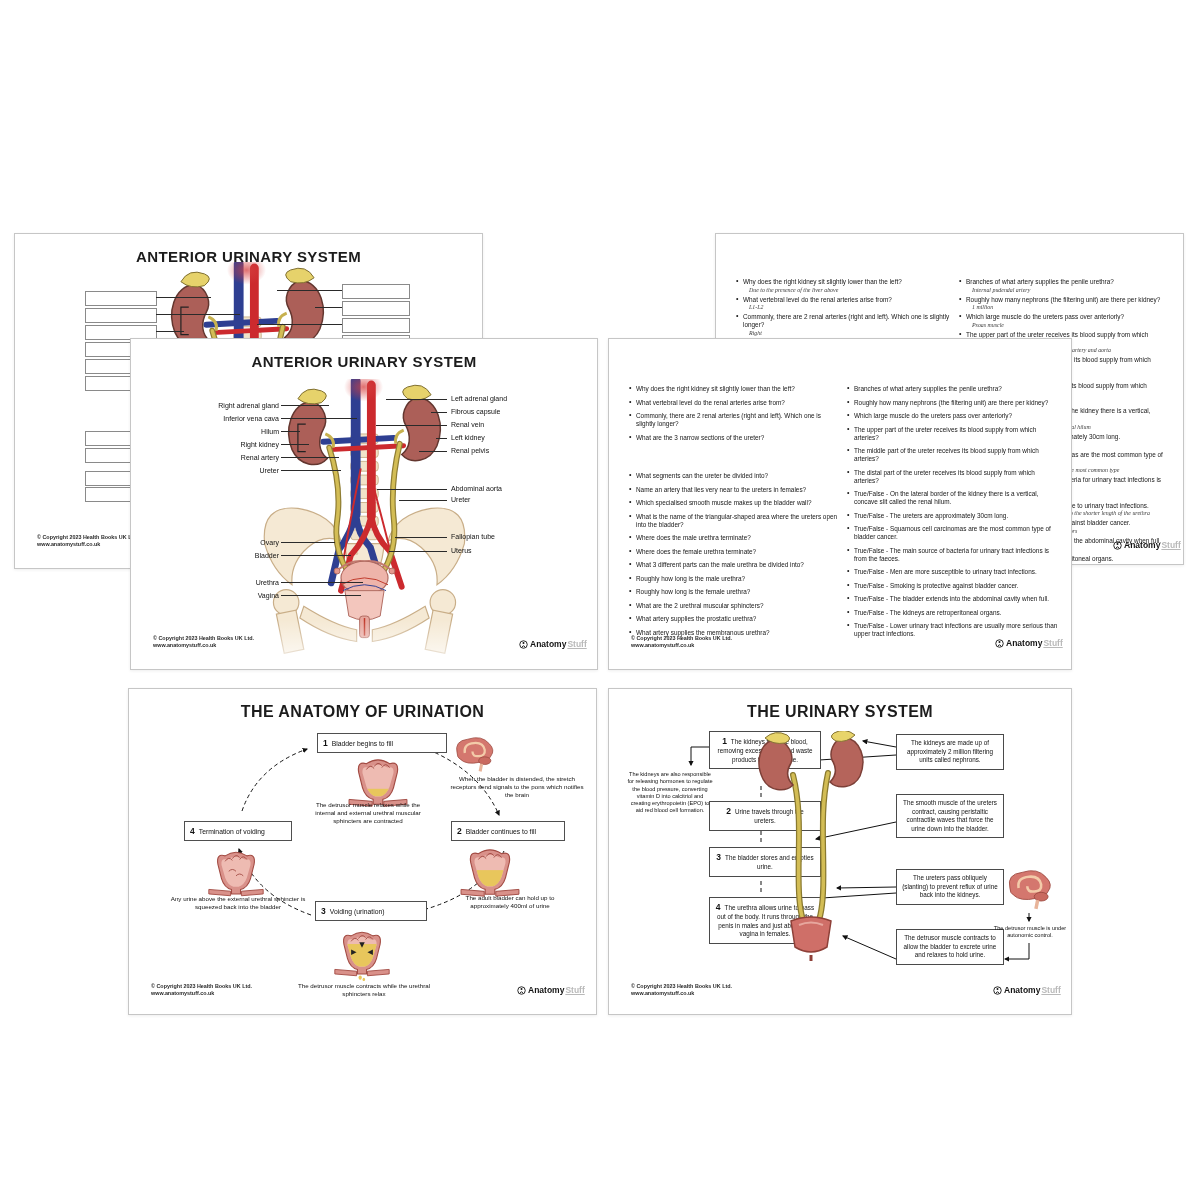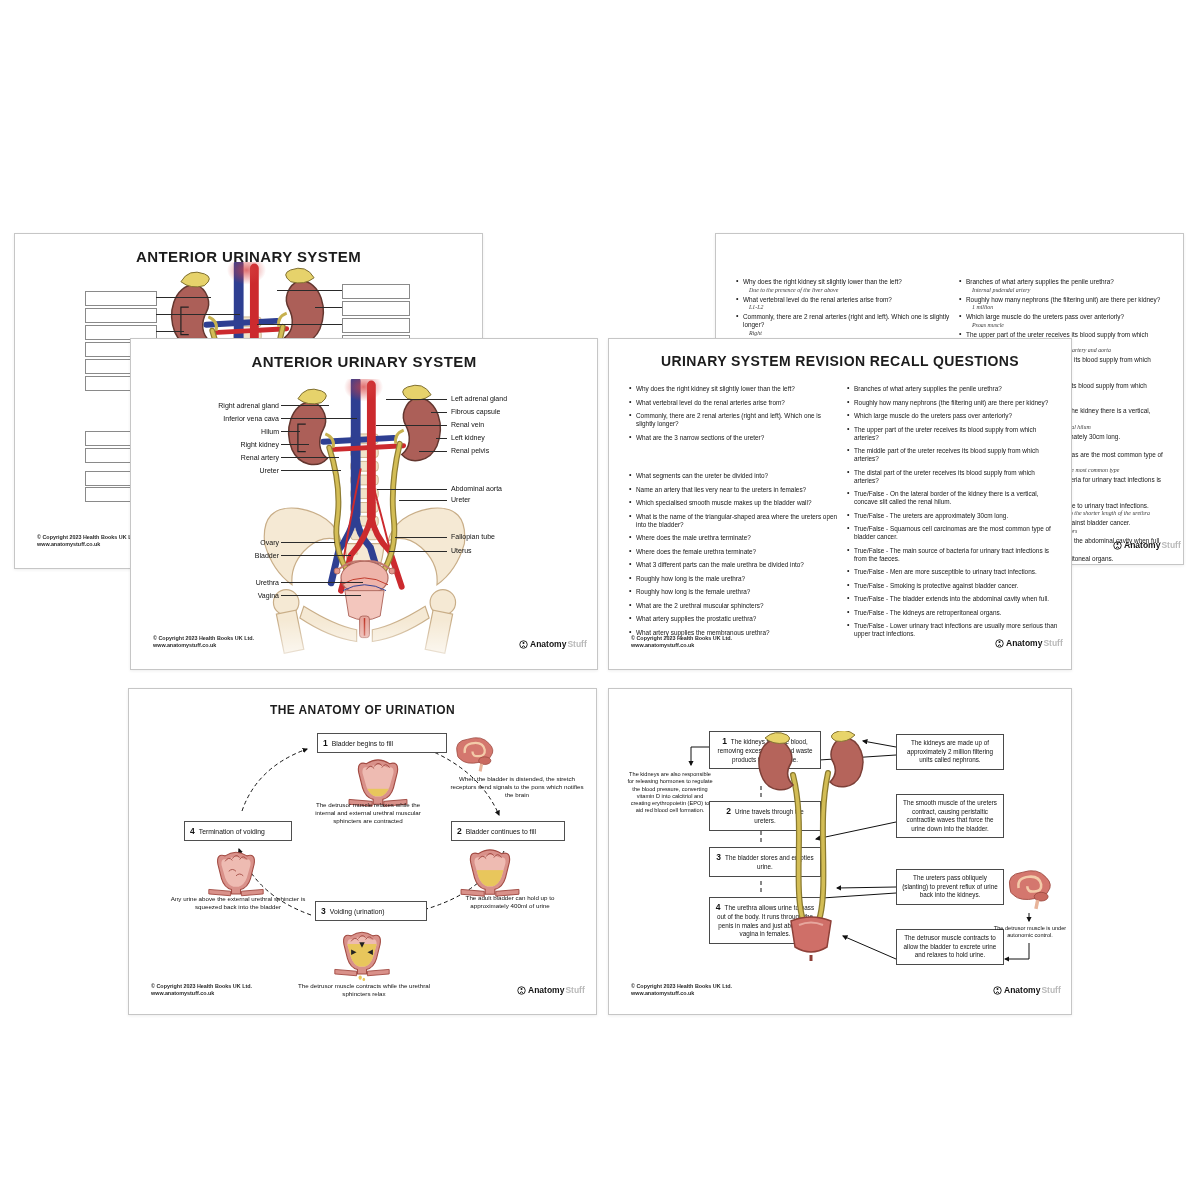--- a/index.html
+++ b/index.html
@@ -2,26 +2,26 @@
 <html><head>
 <meta charset="utf-8">
 <style>
   html,body{margin:0;padding:0;}
   body{width:1200px;height:1200px;background:#ffffff;position:relative;overflow:hidden;
        font-family:"Liberation Sans",sans-serif;-webkit-font-smoothing:antialiased;}
   .sheet{position:absolute;background:#ffffff;border:1px solid #c6c6c6;overflow:hidden;
          box-shadow:0 1px 3px rgba(0,0,0,0.07);}
   .sheet-title{position:absolute;left:0;right:0;top:14px;text-align:center;font-weight:800;
         color:#1c1c1c;letter-spacing:.4px;font-size:15px;font-family:"Liberation Sans",sans-serif;}
-  .sheet-title.small{font-size:12px;}
+  .sheet-title.small{font-size:16px;}
   .sheet-title.mid{font-size:14px;}
   .copyright{position:absolute;font-size:5.4px;font-weight:bold;color:#2a2a2a;line-height:1.35;}
   .logo{position:absolute;display:flex;align-items:center;gap:1px;font-size:8.5px;}
   .logo .lb{font-weight:bold;color:#141414;}
-  .logo .ll{font-weight:bold;color:#b9b9b9;}
+  .logo .ll{font-weight:bold;color:#b9b9b9;text-decoration:underline;}
   .logo svg{width:9px;height:9px;margin-right:1px;}
   
   .qcol{position:absolute;}
   .q{font-size:6.4px;color:#161616;line-height:1.25;margin-bottom:5.5px;padding-left:7px;position:relative;}
   .q::before{content:"\2022";position:absolute;left:0;top:-1px;font-size:7px;}
   .qa{margin-bottom:2px;}
   .qa .q{margin-bottom:0.5px;}
   .ans{font-size:5.9px;color:#3a3a3a;font-style:italic;font-family:"Liberation Serif",serif;
        padding-left:13px;line-height:1.2;margin-bottom:1.5px;}
   .gap-top{margin-top:15px;}
@@ -346,21 +346,20 @@
         <circle cx="6" cy="6" r="5" fill="none" stroke="#141414" stroke-width="1.2"></circle>
         <circle cx="6" cy="4" r="1.3" fill="#141414"></circle>
         <path d="M4,9 Q6,6.5 8,9" stroke="#141414" fill="none" stroke-width="1.2"></path>
       </svg>
     <span class="lb">Anatomy</span>
       <span class="ll">Stuff</span>
   </div>
 </div>
 
 <div class="sheet" style="left:608px;top:338px;width:462px;height:330px;z-index:2;">
-  <div class="sheet-title mid">URINARY SYSTEM REVISION RECALL QUESTIONS</div>
   <div class="qcol" style="left:20px;top:46px;width:212px;">
 
   <div class="q">Why does the right kidney sit slightly lower than the left?</div>
       <div class="q">What vertebral level do the renal arteries arise from?</div>
       <div class="q">Commonly, there are 2 renal arteries (right and left). Which one is slightly longer?</div>
       <div class="q">What are the 3 narrow sections of the ureter?</div>
     </div>
   <div class="qcol gap-top" style="left:20px;top:118px;width:212px;">
 
   <div class="q">What segments can the ureter be divided into?</div>
@@ -512,20 +511,21 @@
         <circle cx="6" cy="6" r="5" fill="none" stroke="#141414" stroke-width="1.2"></circle>
         <circle cx="6" cy="4" r="1.3" fill="#141414"></circle>
         <path d="M4,9 Q6,6.5 8,9" stroke="#141414" fill="none" stroke-width="1.2"></path>
       </svg>
     <span class="lb">Anatomy</span>
       <span class="ll">Stuff</span>
   </div>
 </div>
 
 <div class="sheet" style="left:608px;top:688px;width:462px;height:325px;z-index:1;">
+  <div class="sheet-title small">THE URINARY SYSTEM</div>
 
   <svg class="overlay" viewBox="0 0 462 325">
     <defs>
         <marker id="ahF" viewBox="0 0 10 10" refX="8" refY="5" markerWidth="5.5" markerHeight="5.5" orient="auto-start-reverse">
           <path d="M0,0 L10,5 L0,10 Z" fill="#111"></path>
         </marker>
       </defs>
     <g stroke="#111" fill="none" stroke-width="1">
       <path d="M100,58 L82,58 L82,76" marker-end="url(#ahF)"></path>
       <path d="M152,97 L152,110" stroke-dasharray="4 3"></path>

